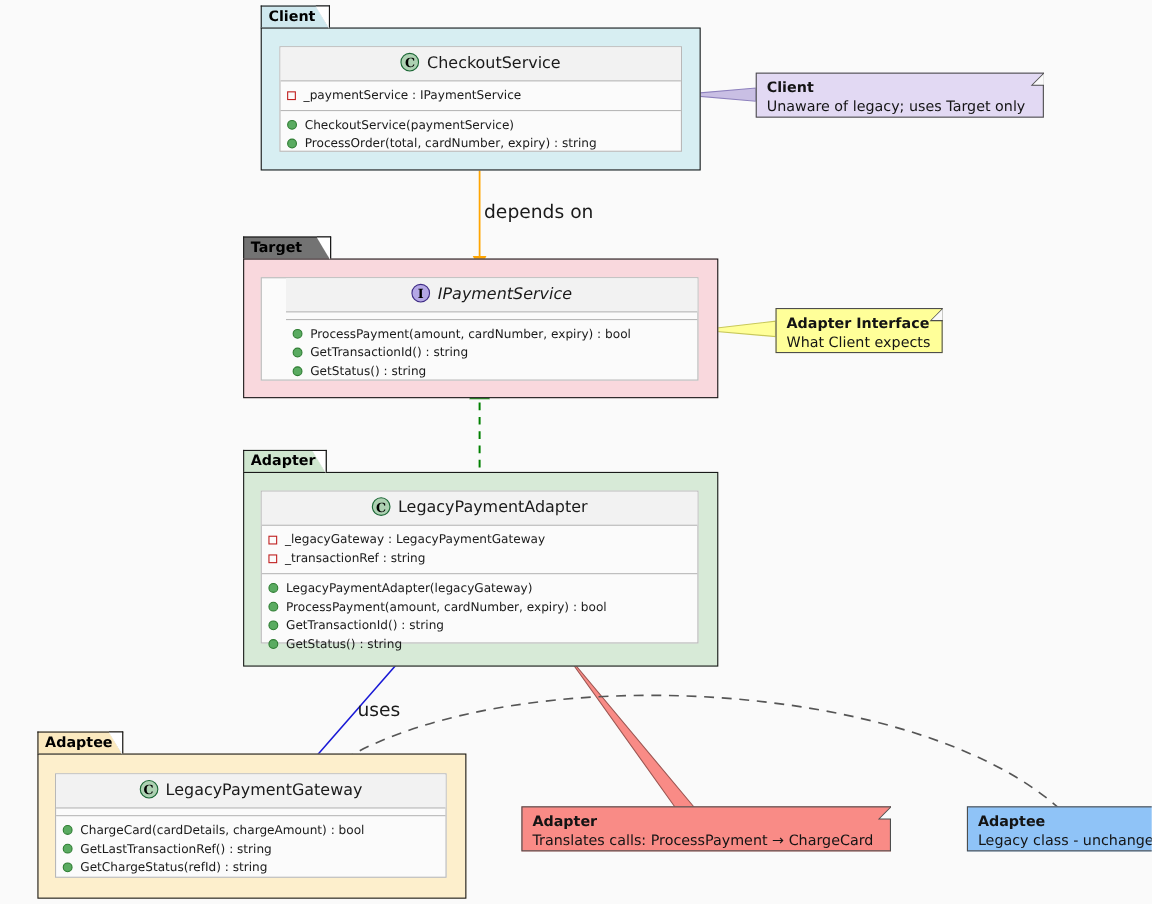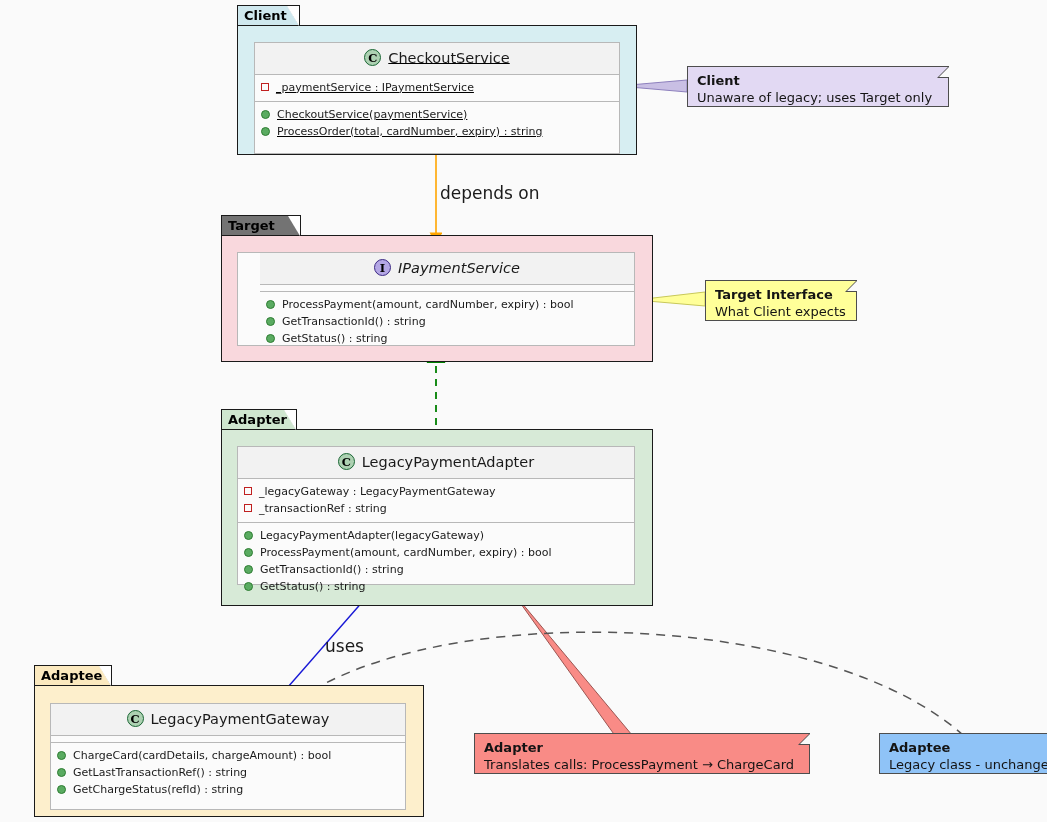--- a/index.html
+++ b/index.html
@@ -251,21 +251,21 @@
     </g>
   </svg>
 
   <div class="pkg" style="left:209px; top:5px; width:400px; height:150px;">
     <div class="pkg-tab" style="background:#cfe8ee; width:63px;">
       <span>Client</span>
     </div>
     <div class="pkg-body" style="top:20px; width:400px; height:130px; background:#d7eef2;"></div>
   </div>
 
-  <div class="cls" style="left:226px; top:42px; width:366px; height:112px;text-decoration:underline;">
+  <div class="cls" style="left:226px; top:42px; width:366px; height:96px;">
     <div class="cls-head">
       <span class="badge c">C</span><span class="cls-title">CheckoutService</span>
     </div>
     <div class="cls-sec">
       <div class="member">
         <span class="vis priv"></span>
         <span>_paymentService : IPaymentService</span>
       </div>
     </div>
     <div class="cls-sec">
@@ -311,21 +311,21 @@
       </div>
       <div class="member">
         <span class="vis pub"></span>
         <span>GetStatus() : string</span>
       </div>
     </div>
   </div>
 
   <div class="note" style="left:677px; top:280px; width:152px; height:41px; background:#ffff99;">
     <span class="fold"></span>
-    <div class="note-title">Target Interface</div>
+    <div class="note-title">Adapter Interface</div>
     <div>What Client expects</div>
   </div>
 
   <div class="pkg" style="left:193px; top:409px; width:432px; height:197px;">
     <div class="pkg-tab" style="background:#cfe6cf; width:76px;">
       <span>Adapter</span>
     </div>
     <div class="pkg-body" style="top:20px; width:432px; height:177px; background:#d7ead7;"></div>
   </div>
 
@@ -365,21 +365,21 @@
 
   <div class="edge-label" style="left:297px; top:636px;">uses</div>
 
   <div class="pkg" style="left:6px; top:665px; width:390px; height:152px;">
     <div class="pkg-tab" style="background:#fbe9bf; width:78px;">
       <span>Adaptee</span>
     </div>
     <div class="pkg-body" style="top:20px; width:390px; height:132px; background:#fdefcc;"></div>
   </div>
 
-  <div class="cls" style="left:22px; top:703px; width:356px; height:107px;">
+  <div class="cls" style="left:22px; top:703px; width:356px; height:95px;">
     <div class="cls-head">
       <span class="badge c">C</span><span class="cls-title">LegacyPaymentGateway</span>
     </div>
     <div class="cls-sec empty"></div>
     <div class="cls-sec">
       <div class="member">
         <span class="vis pub"></span>
         <span>ChargeCard(cardDetails, chargeAmount) : bool</span>
       </div>
       <div class="member">

